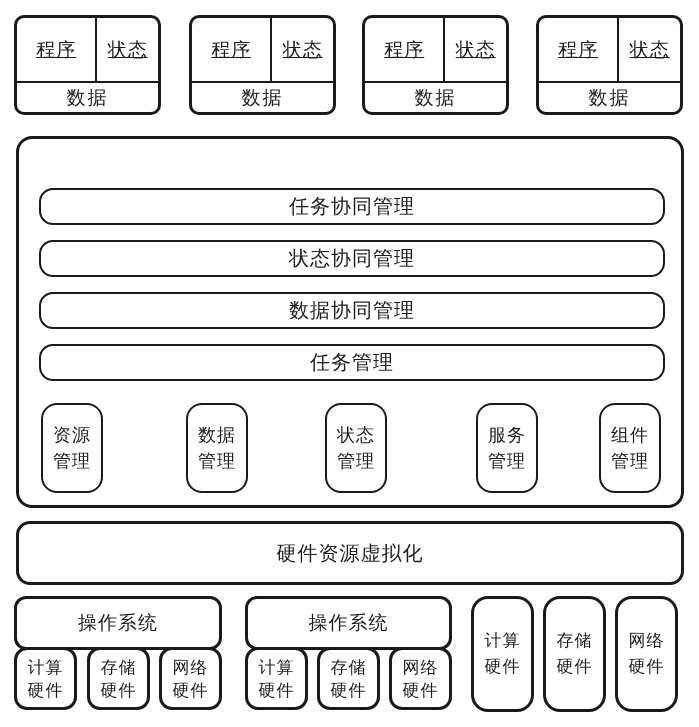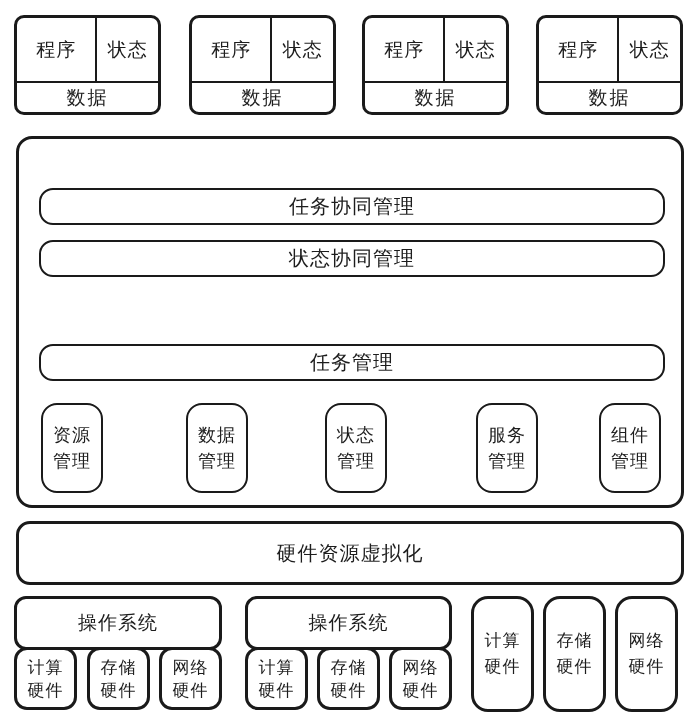--- a/index.html
+++ b/index.html
@@ -23,21 +23,21 @@
     border: 3px solid #1a1a1a;
     border-radius: 10px;
     background: #fff;
     display: flex;
     flex-direction: column;
     overflow: hidden;
   }
   .pnode-top { flex: 1; display: flex; }
   .pcell {
     display: flex; align-items: center; justify-content: center;
-    font-size: 19px; letter-spacing: 1px;
+    font-size: 19px; letter-spacing: 1px; text-decoration: underline;
   }
   .pcell.prog { width: 57%; border-right: 2px solid #1a1a1a; }
   .pcell.stat { width: 43%; }
   .pnode-data {
     height: 31px;
     border-top: 2px solid #1a1a1a;
     display: flex; align-items: center; justify-content: center;
     font-size: 19px; letter-spacing: 2px;
   }
 
@@ -151,20 +151,21 @@
       <div class="pcell prog">程序</div>
       <div class="pcell stat">状态</div>
     </div>
     <div class="pnode-data">数据</div>
   </div>
 
   <div class="env">
 
     <div class="layer" style="top:49px">任务协同管理</div>
     <div class="layer" style="top:101px">状态协同管理</div>
+    <div class="layer" style="top:153px">数据协同管理</div>
     <div class="layer" style="top:205px">任务管理</div>
 
     <div class="mgr" style="left:22px">
       <span>资源</span>
       <span>管理</span>
     </div>
     <div class="mgr" style="left:167px">
       <span>数据</span>
       <span>管理</span>
     </div>

